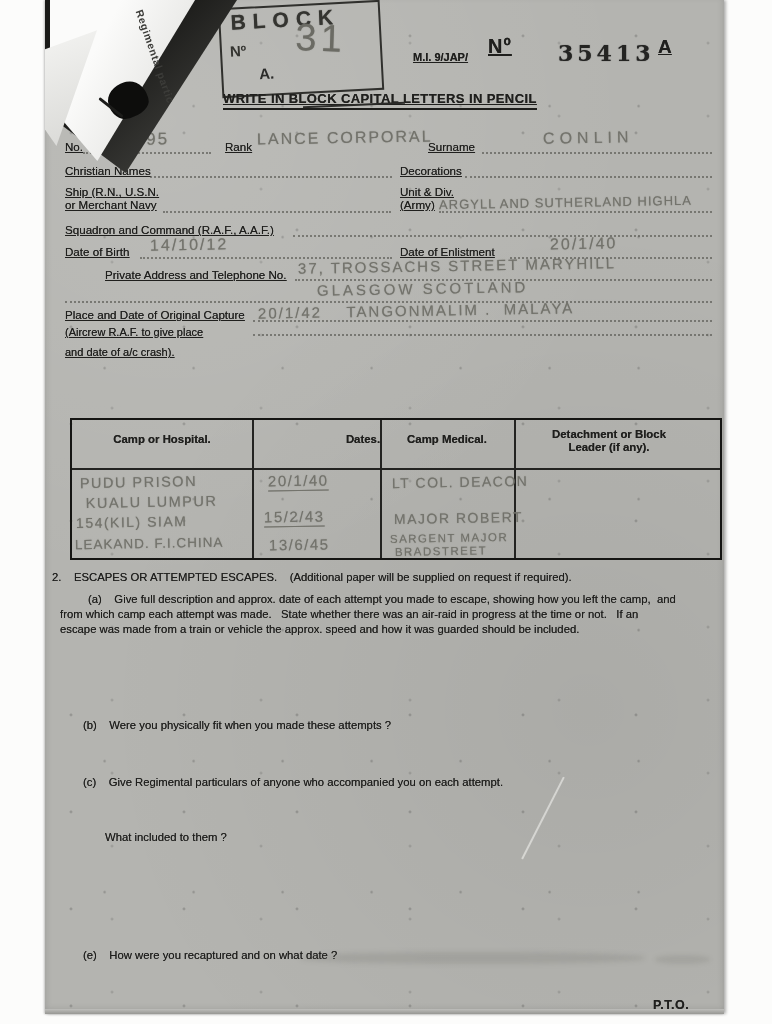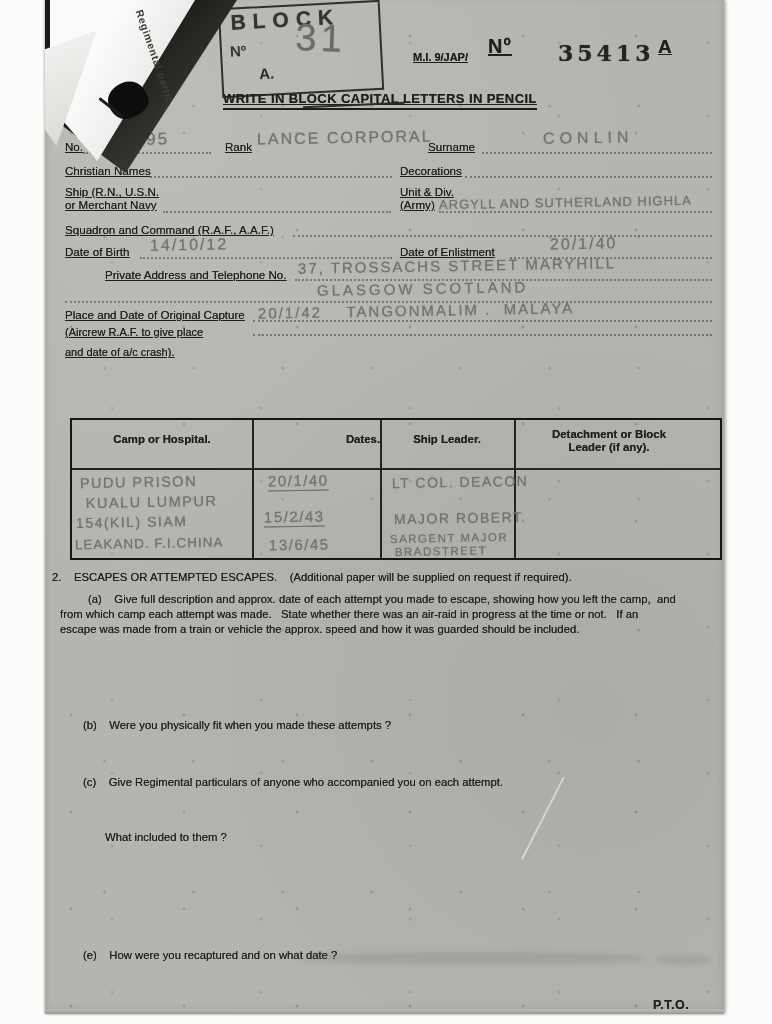--- a/index.html
+++ b/index.html
@@ -203,21 +203,21 @@
     <div id="d13" class="dots"></div>
 
 
     <div id="tbl">
       <div id="v1" class="vline"></div>
       <div id="v2" class="vline"></div>
       <div id="v3" class="vline"></div>
       <div id="hsep"></div>
       <div id="th0" class="th">Camp or Hospital.</div>
       <div id="th1" class="th">Dates.</div>
-      <div id="th2" class="th">Ship Leader.</div>
+      <div id="th2" class="th">Camp Medical.</div>
       <div id="th3" class="th">Detachment or Block
 Leader (if any).</div>
 
       <div id="cCamp1" class="hw cell">PUDU PRISON
  KUALU LUMPUR</div>
       <div id="cCamp2" class="hw cell">154(KIL) SIAM</div>
       <div id="cCamp3" class="hw cell">LEAKAND. F.I.CHINA</div>
       <div id="cDate1" class="hw cell">20/1/40</div>
       <div id="cDate2" class="hw cell">15/2/43</div>
       <div id="cDate3" class="hw cell">13/6/45</div>

